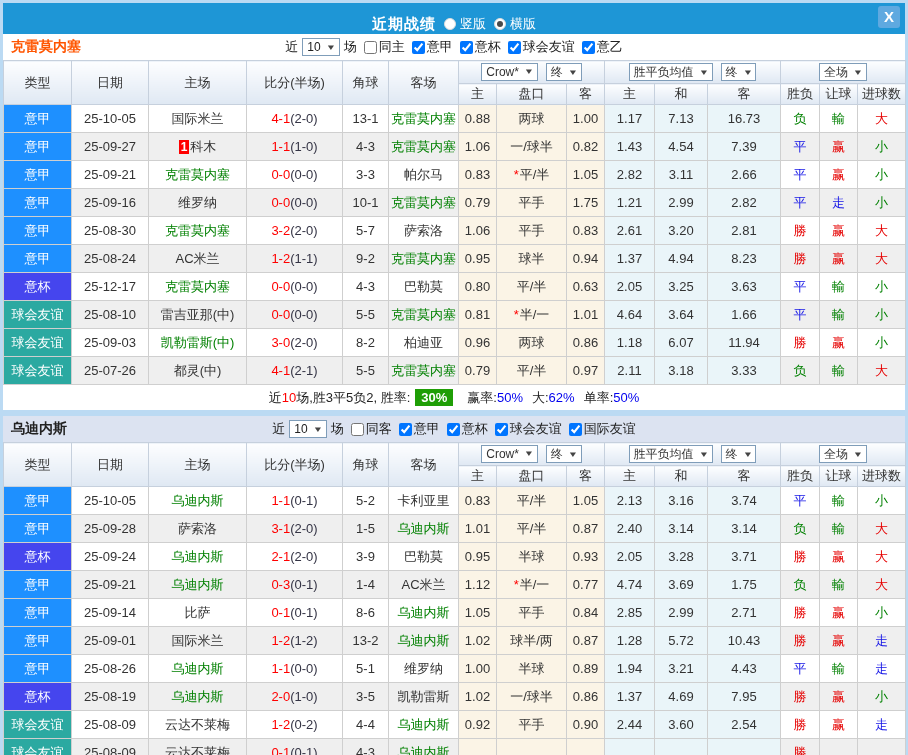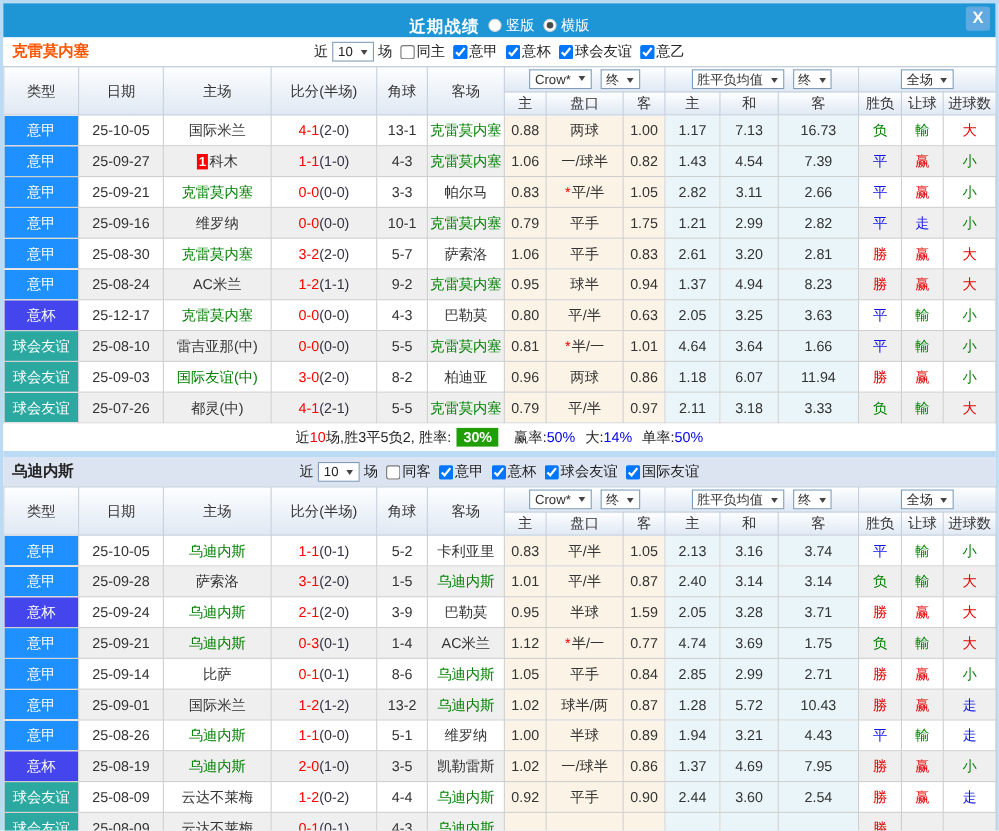--- a/index.html
+++ b/index.html
@@ -287,21 +287,21 @@
             <td class="cell-avg">4.64</td>
             <td class="cell-avg">3.64</td>
             <td class="cell-avg">1.66</td>
             <td class="cell-plain" style="color: rgb(20, 20, 230);">平</td>
             <td class="cell-plain" style="color: rgb(0, 128, 0);">輸</td>
             <td class="cell-plain" style="color: rgb(0, 128, 0);">小</td>
           </tr>
           <tr>
             <td class="cell-type" style="background: rgb(43, 169, 161);">球会友谊</td>
             <td class="cell-plain">25-09-03</td>
-            <td class="cell-plain"><span class="hl">国际友谊(中)</span></td>
+            <td class="cell-plain"><span class="hl">凯勒雷斯(中)</span></td>
             <td class="cell-plain"><span class="sc">3-0</span><span class="half">(2-0)</span></td>
             <td class="cell-plain">8-2</td>
             <td class="cell-plain"><span>柏迪亚</span></td>
             <td class="cell-odds">0.96</td>
             <td class="cell-odds">两球</td>
             <td class="cell-odds">0.86</td>
             <td class="cell-avg">1.18</td>
             <td class="cell-avg">6.07</td>
             <td class="cell-avg">11.94</td>
             <td class="cell-plain" style="color: rgb(230, 0, 0);">勝</td>
@@ -328,21 +328,21 @@
         </tbody>
     </table>
     <div class="summary">
         <span>近</span>
         <span class="num-red">10</span>
         <span>场,胜3平5负2, 胜率:</span>
         <span class="rate-badge">30%</span>
         <span class="stat-label">赢率:</span>
         <span class="val-blue">50%</span>
         <span class="stat-label">大:</span>
-        <span class="val-blue">14%</span>
+        <span class="val-blue">62%</span>
         <span class="stat-label">单率:</span>
         <span class="val-blue">50%</span>
       </div>
   </section>
 
   <div class="spacer"></div>
 
   <section>
     <div class="band band2">
       <span class="team-name">乌迪内斯</span>
@@ -459,21 +459,21 @@
           </tr>
           <tr>
             <td class="cell-type" style="background: rgb(69, 69, 238);">意杯</td>
             <td class="cell-plain">25-09-24</td>
             <td class="cell-plain"><span class="hl">乌迪内斯</span></td>
             <td class="cell-plain"><span class="sc">2-1</span><span class="half">(2-0)</span></td>
             <td class="cell-plain">3-9</td>
             <td class="cell-plain"><span>巴勒莫</span></td>
             <td class="cell-odds">0.95</td>
             <td class="cell-odds">半球</td>
-            <td class="cell-odds">1.59</td>
+            <td class="cell-odds">0.93</td>
             <td class="cell-avg">2.05</td>
             <td class="cell-avg">3.28</td>
             <td class="cell-avg">3.71</td>
             <td class="cell-plain" style="color: rgb(230, 0, 0);">勝</td>
             <td class="cell-plain" style="color: rgb(230, 0, 0);">赢</td>
             <td class="cell-plain" style="color: rgb(230, 0, 0);">大</td>
           </tr>
           <tr class="alt">
             <td class="cell-type" style="background: rgb(30, 144, 255);">意甲</td>
             <td class="cell-plain">25-09-21</td>

